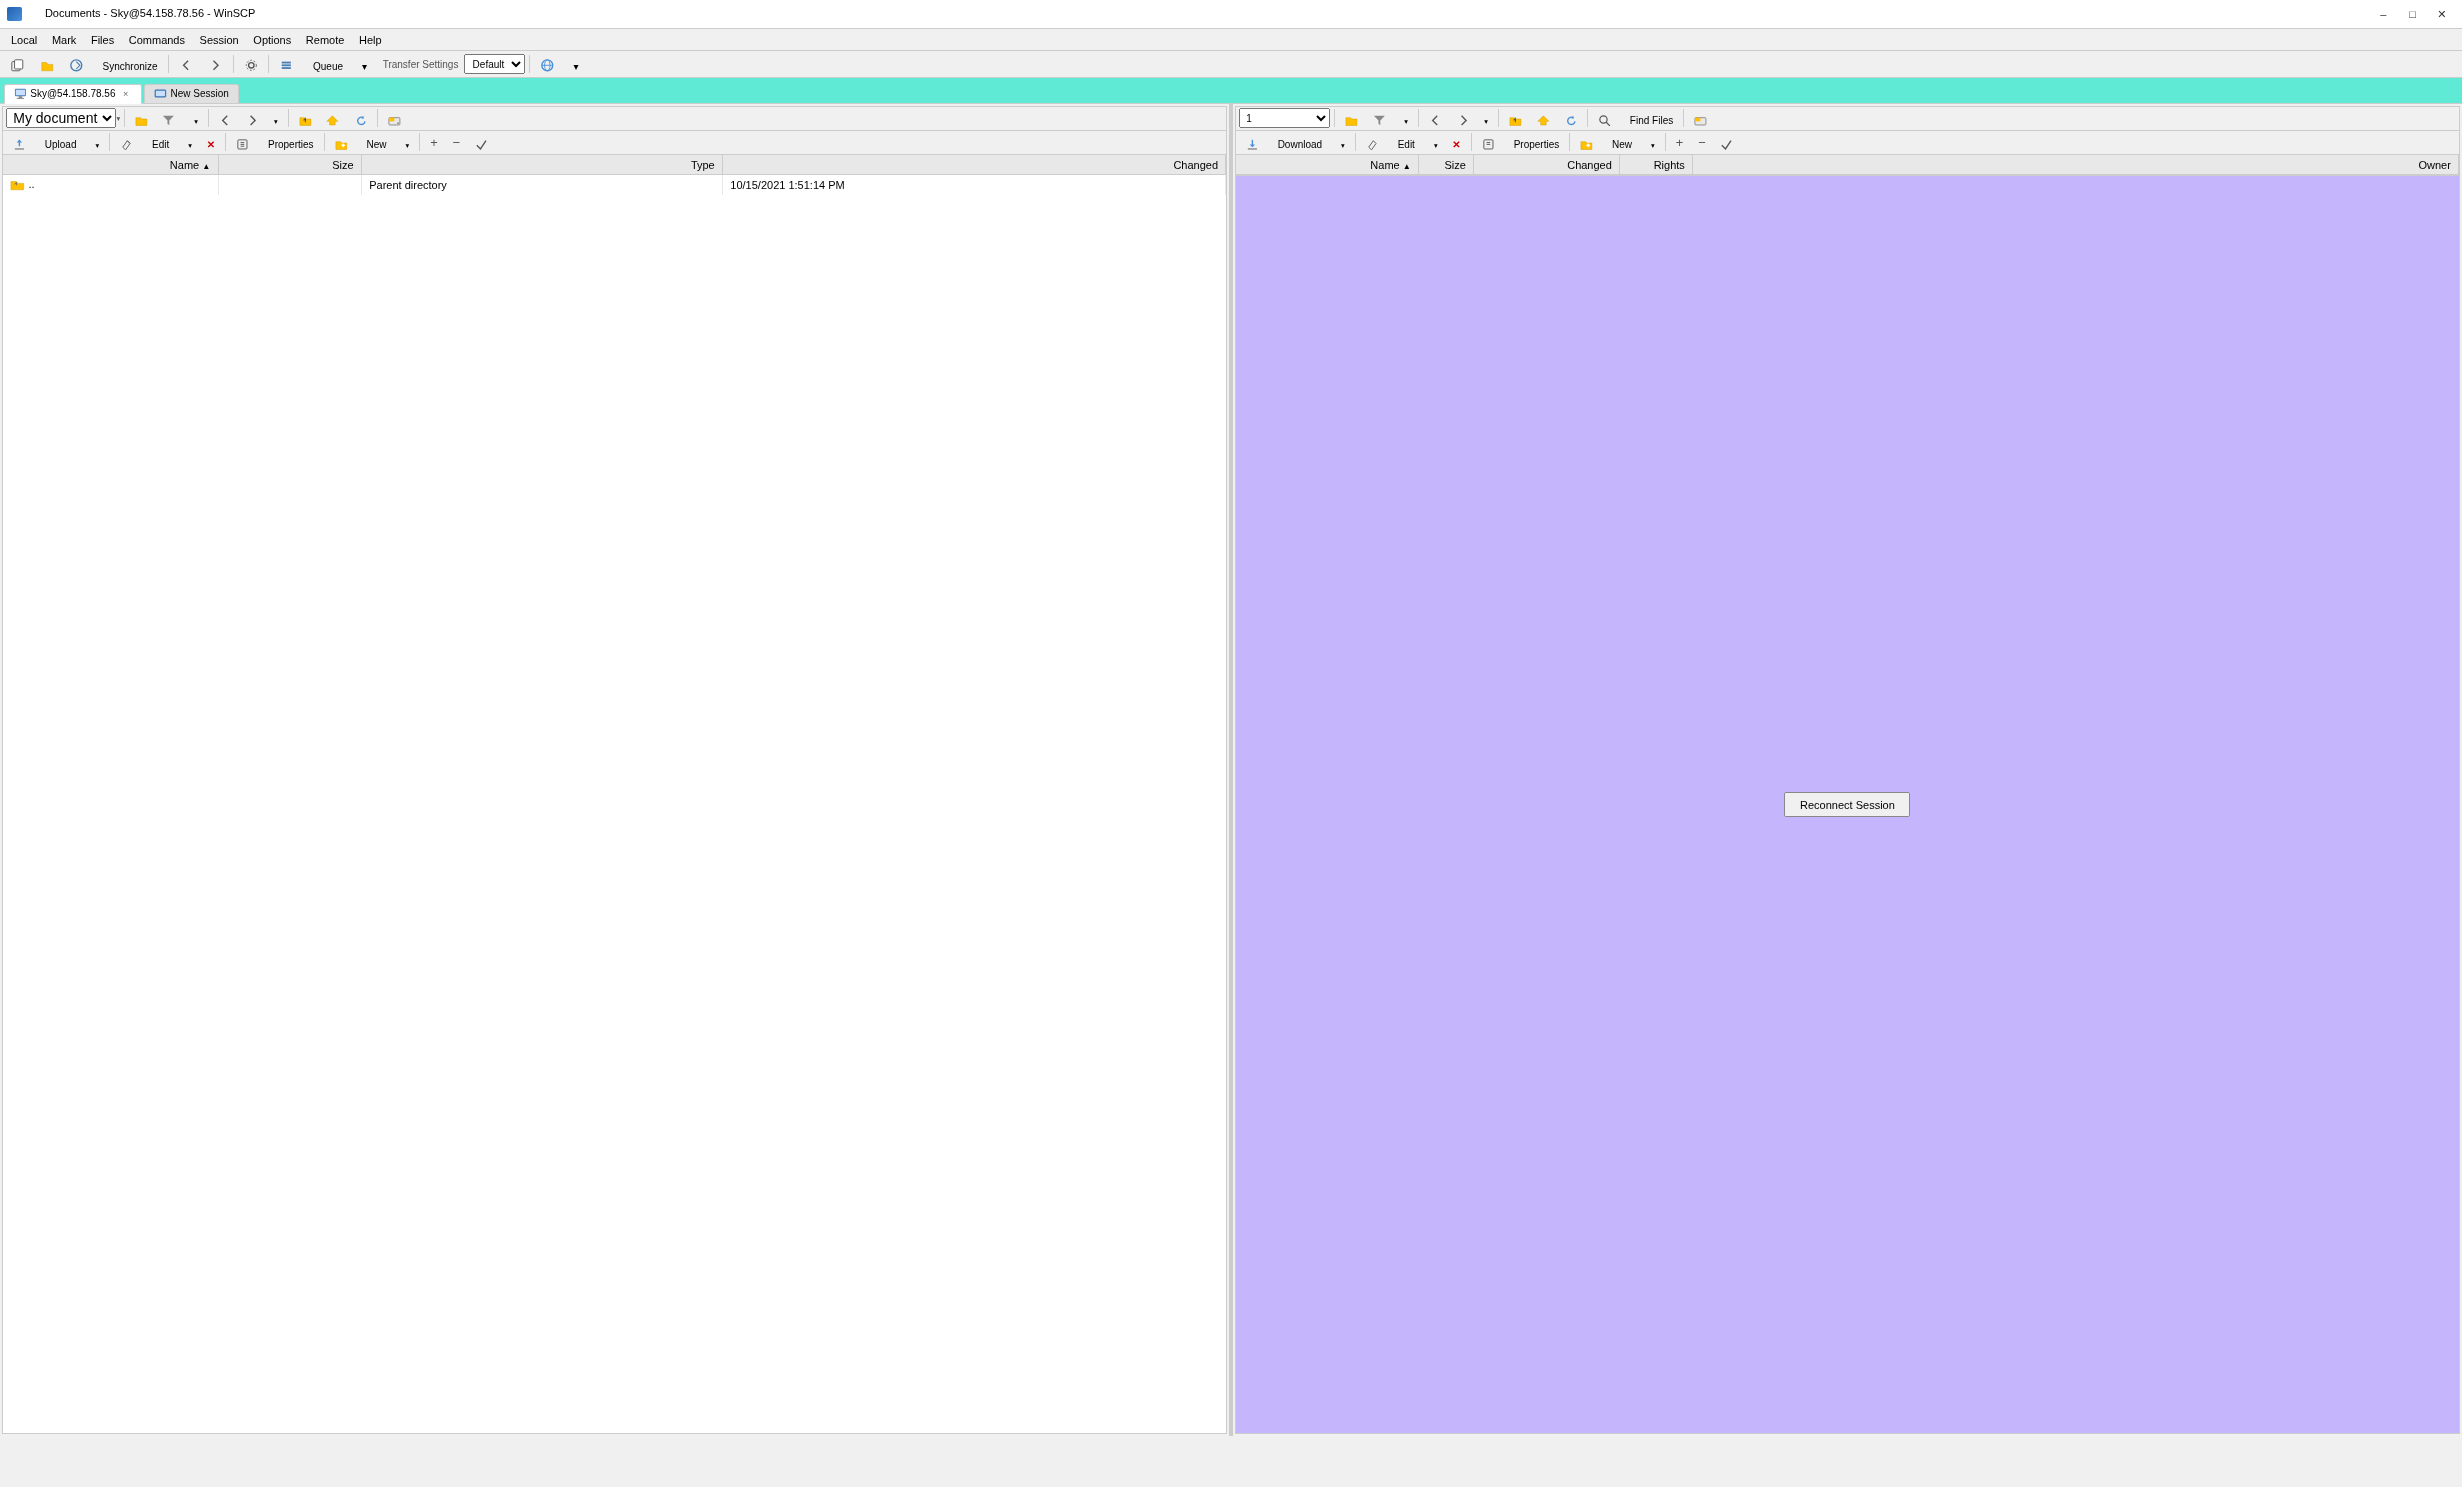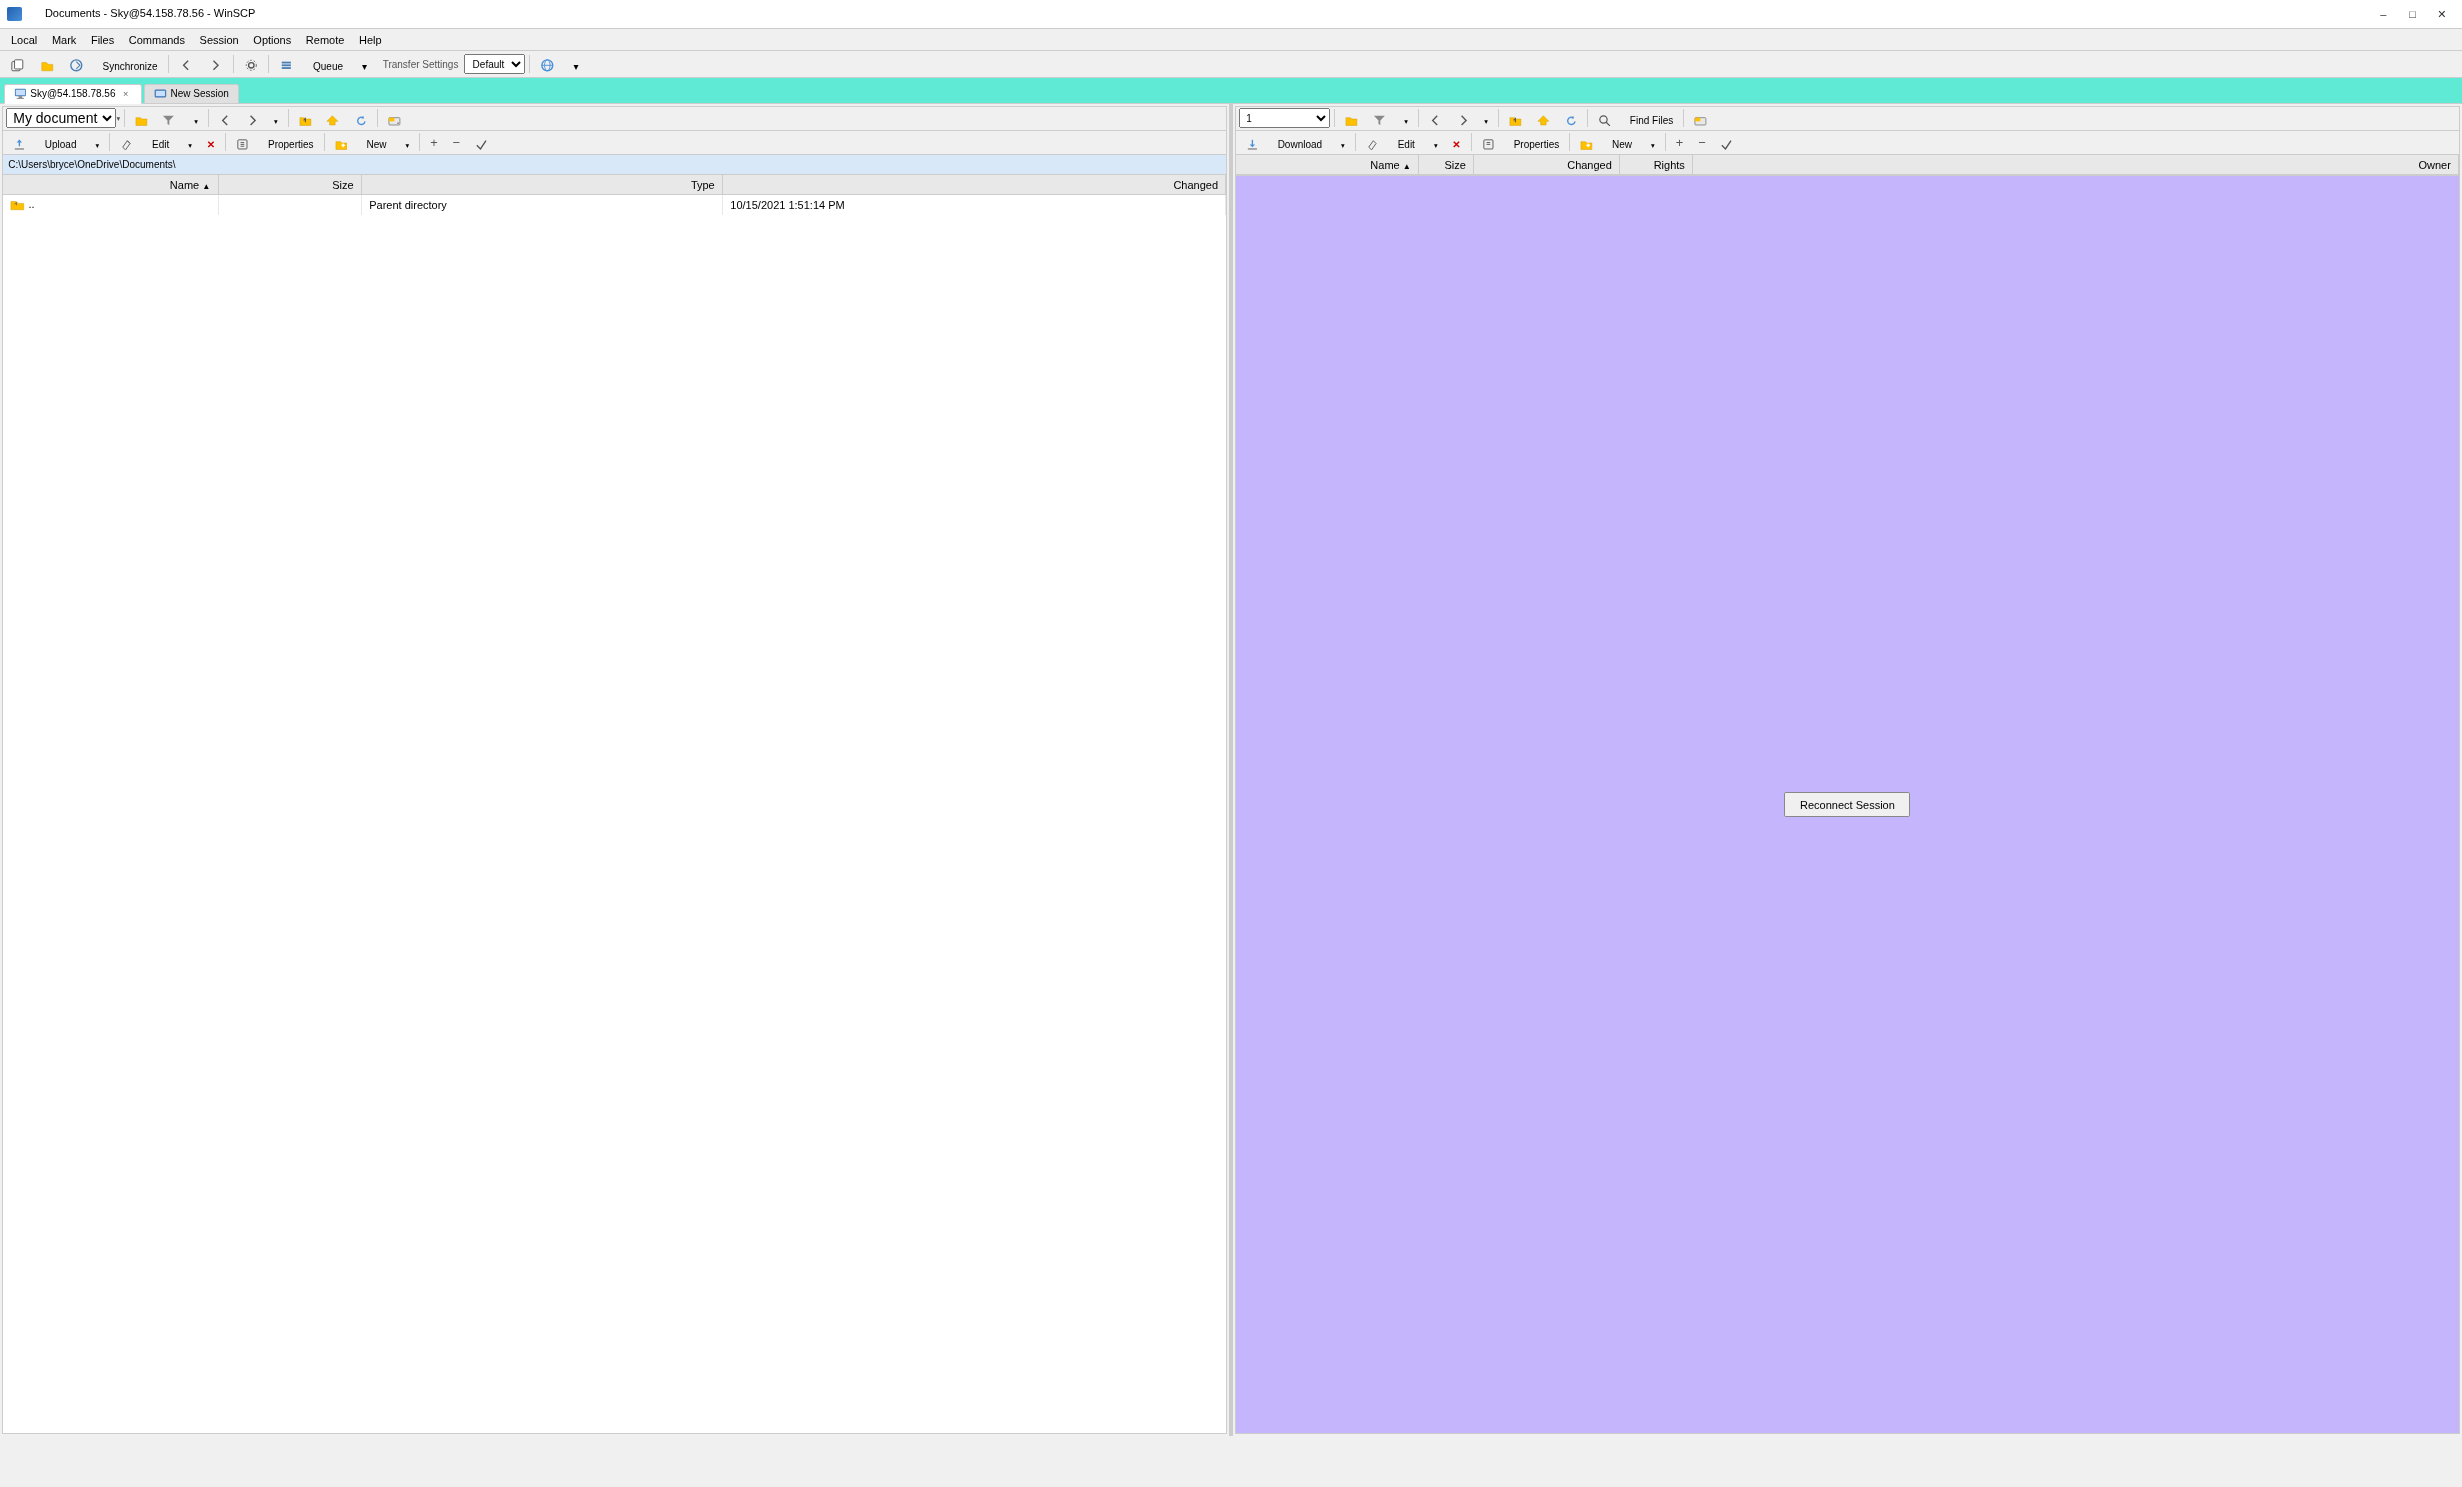--- a/index.html
+++ b/index.html
@@ -444,23 +444,20 @@
       <div class="toolbar-separator"></div>
       <button class="toolbar-btn" style="font-size:12.8px; color:#555;">+</button>
       <button class="toolbar-btn" style="font-size:12.8px; color:#555;">−</button>
       <button class="toolbar-btn">
         <svg width="12.8" height="12.8" viewBox="0 0 14 14">
           <polyline points="2,8 6,12 12,3" fill="none" stroke="#555" stroke-width="1.5"></polyline>
         </svg>
       </button>
     </div>
 
-    <div class="panel-path">
-      <span>C:\Users\bryce\OneDrive\Documents\</span>
-    </div>
 
     <div class="panel-table">
       <table>
         <thead>
           <tr>
             <th>
               Name <span style="font-size:8.2px;">▲</span>
             </th>
             <th>Size</th>
             <th>Type</th>

